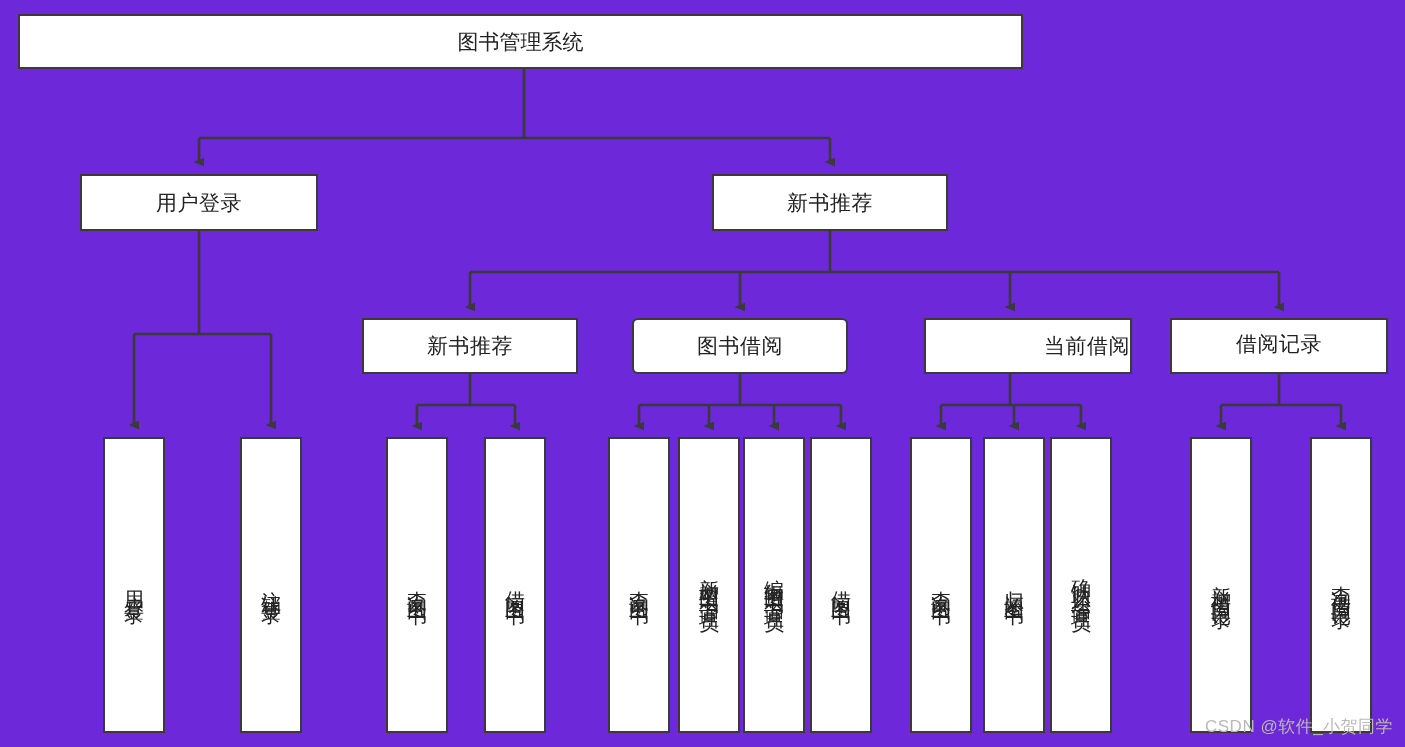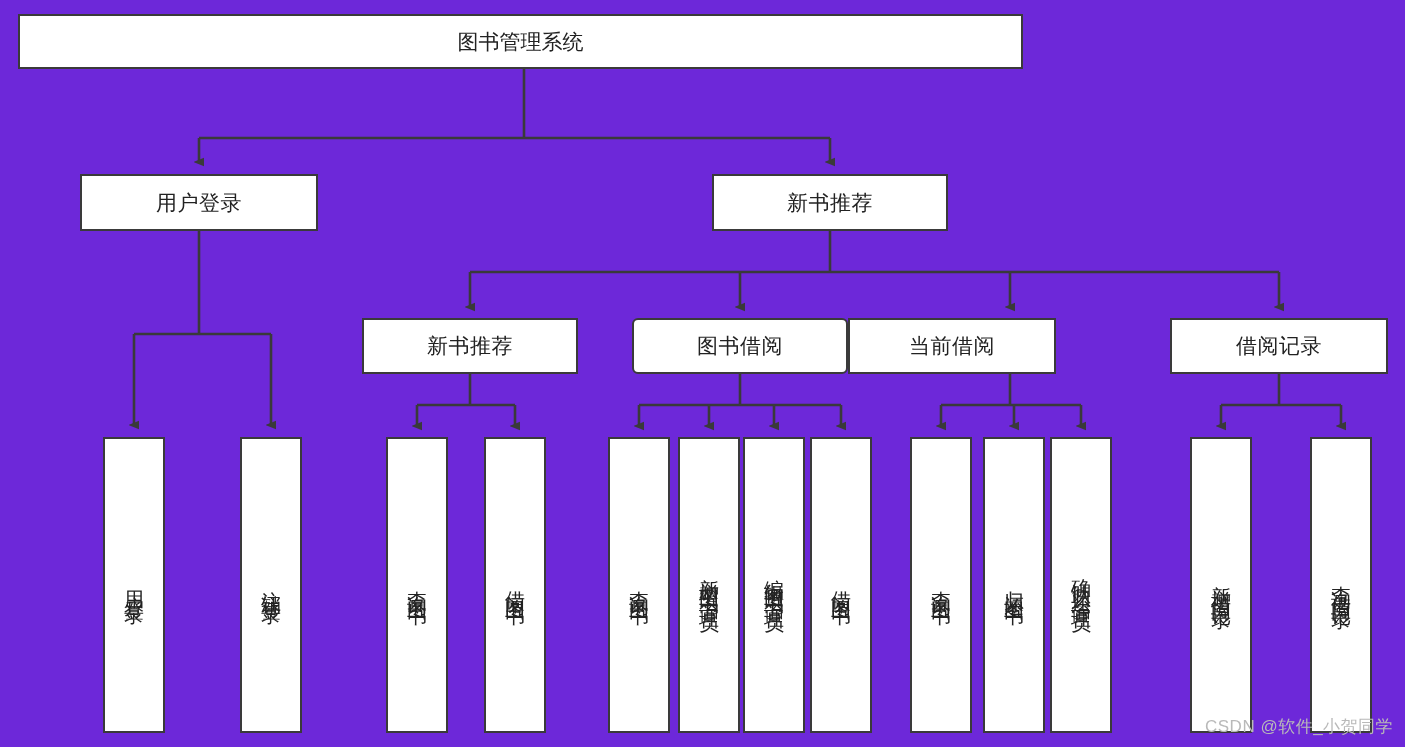--- a/index.html
+++ b/index.html
@@ -133,24 +133,24 @@
   <div class="node node-h" style="left:712px; top:174px; width:236px; height:57px;">
     <span>新书推荐</span>
   </div>
 
   <div class="node node-h" style="left:362px; top:318px; width:216px; height:56px;">
     <span>新书推荐</span>
   </div>
   <div class="node node-h" style="left:632px; top:318px; width:216px; height:56px;border-radius:6px;">
     <span>图书借阅</span>
   </div>
-  <div class="node node-h" style="left:848px; top:318px; width:208px; height:56px;">
+  <div class="node node-h" style="left:924px; top:318px; width:208px; height:56px;justify-content:flex-end;">
     <span>当前借阅</span>
   </div>
-  <div class="node node-h" style="left:1170px; top:318px; width:218px; height:56px;">
+  <div class="node node-h" style="left:1170px; top:318px; width:218px; height:56px;font-family:Liberation Mono, monospace;">
     <span>借阅记录</span>
   </div>
 
   <div class="node node-leaf" style="left:103px; top:437px; width:62px; height:296px;">
     <span>用户登录</span>
   </div>
   <div class="node node-leaf" style="left:240px; top:437px; width:62px; height:296px;">
     <span>注销登录</span>
   </div>
   <div class="node node-leaf" style="left:386px; top:437px; width:62px; height:296px;">

